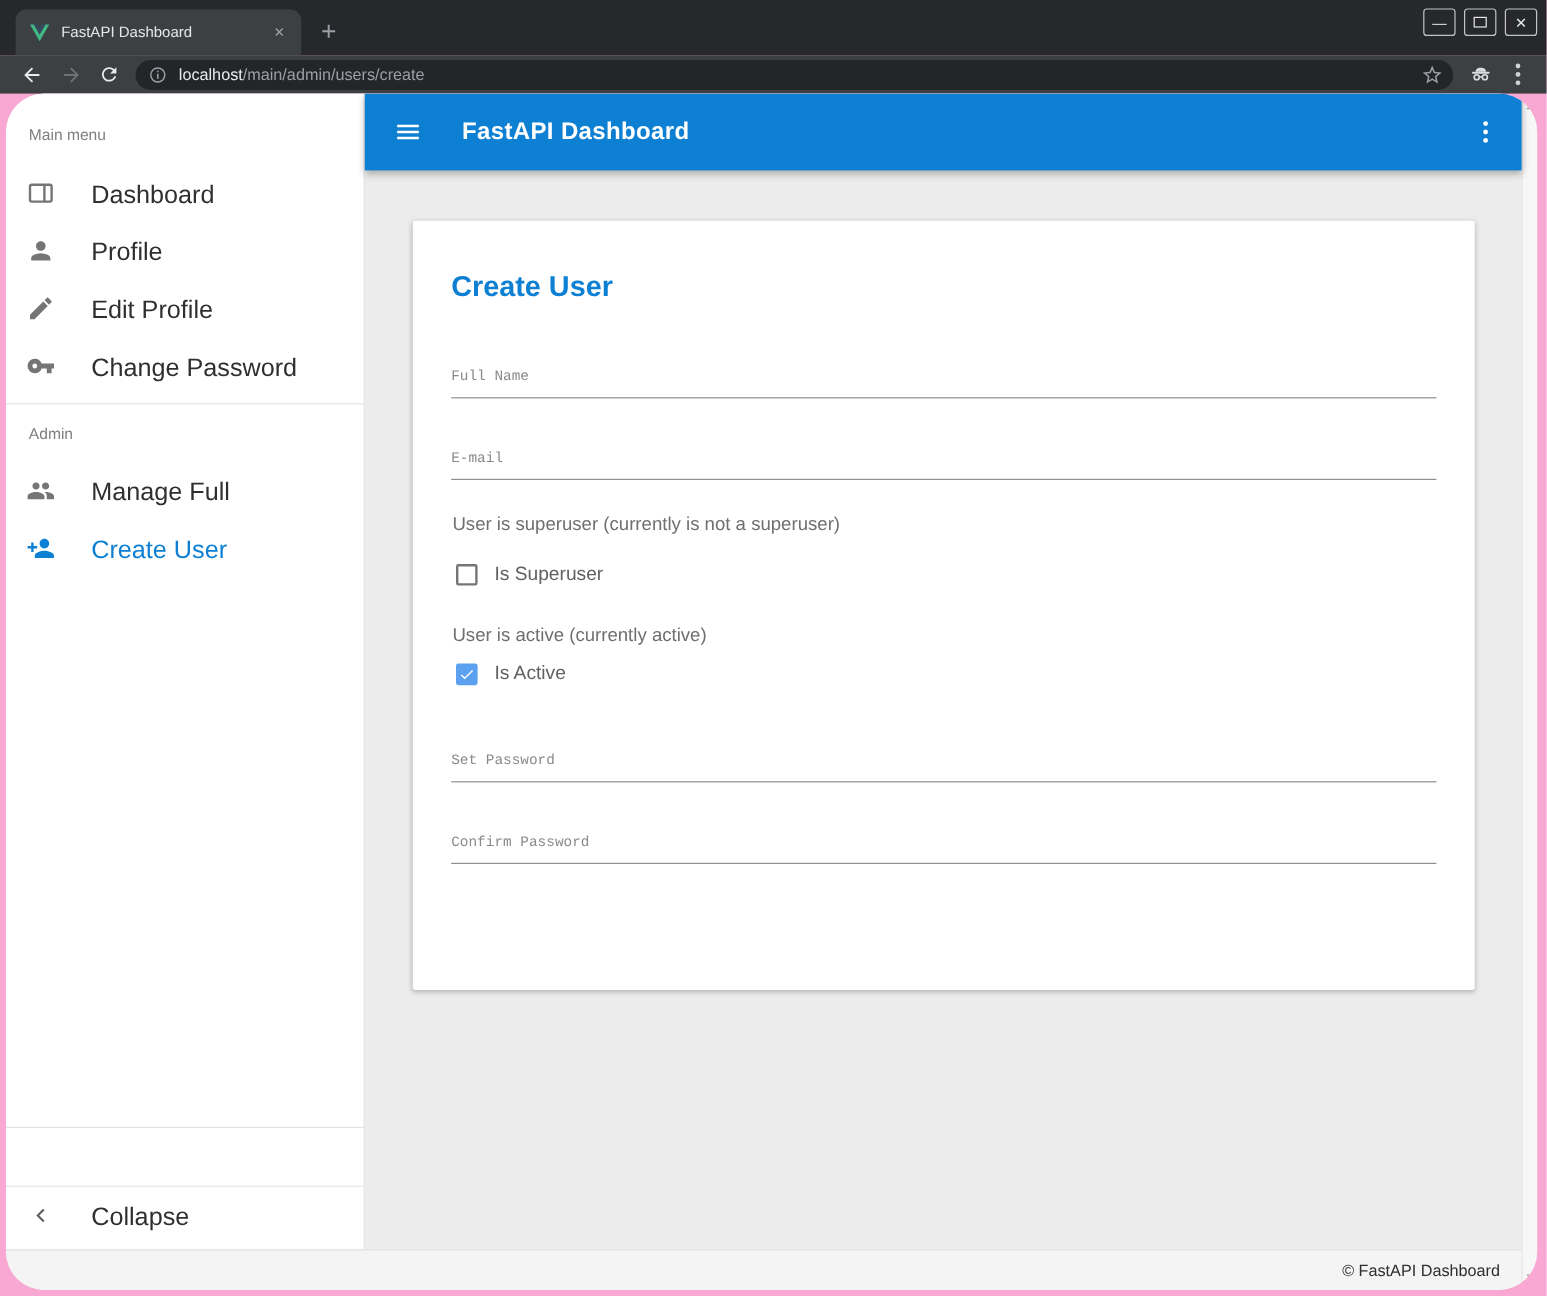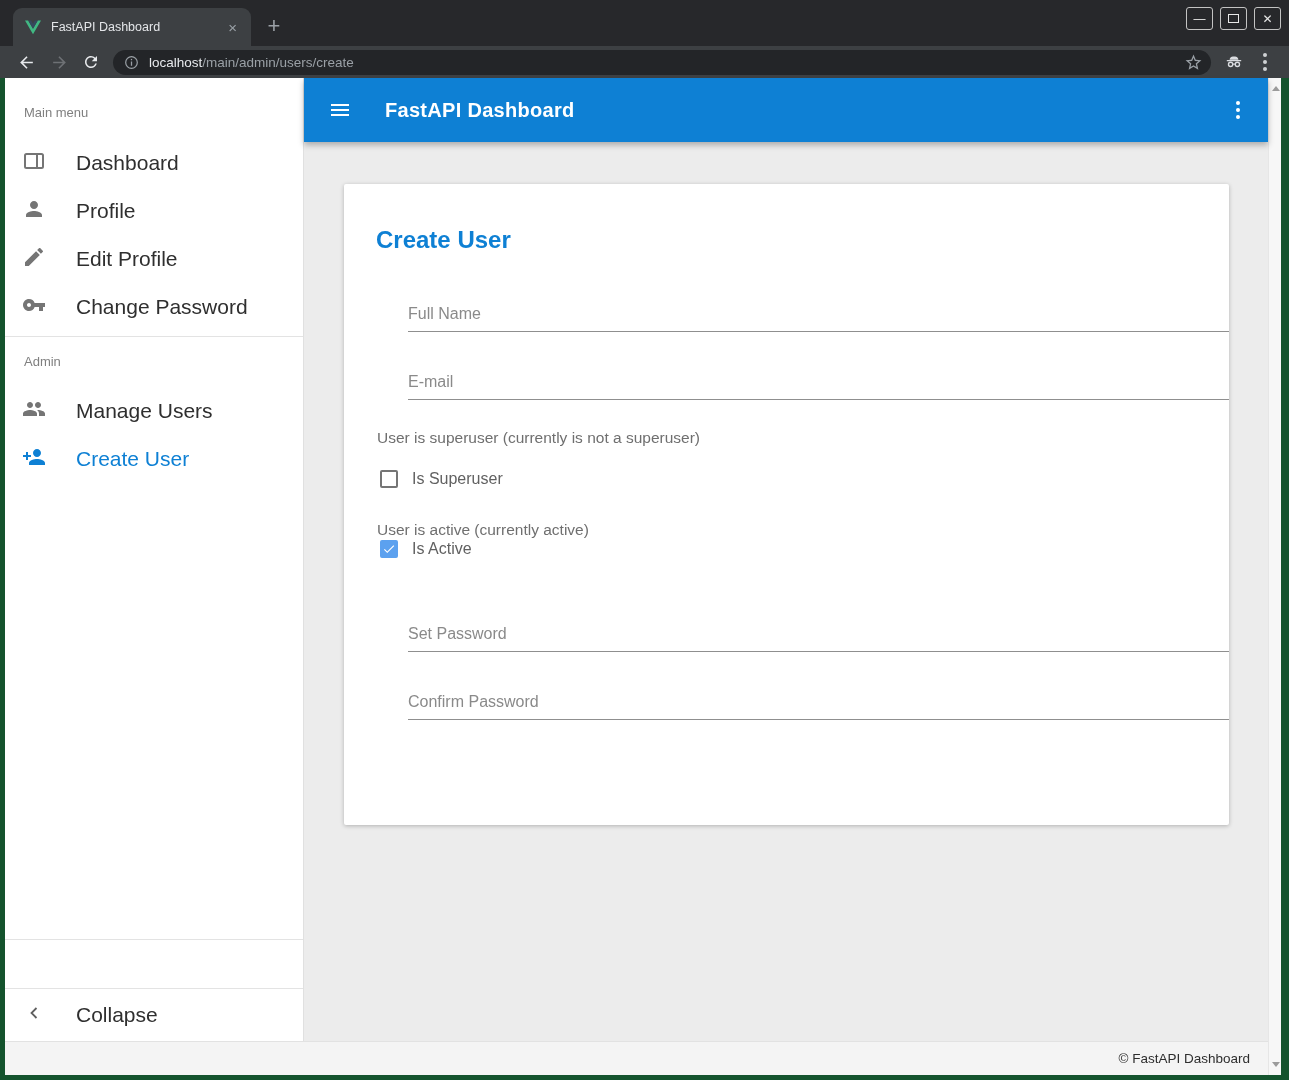--- a/index.html
+++ b/index.html
@@ -1,17 +1,17 @@
 <!DOCTYPE html>
 <html><head>
 <meta charset="utf-8">
 <style>
   * { margin:0; padding:0; box-sizing:border-box; }
   html,body { width:1289px; height:1080px; font-family:"Liberation Sans", sans-serif; }
-  #window { position:relative; width:1289px; height:1080px; background:#14532d; overflow:hidden; }
+  #window { position:relative; width:1289px; height:1080px; background:#f9a8d4; overflow:hidden; }
 
   
   #tabstrip { position:absolute; left:0; top:0; width:1289px; height:46px; background:#27282b; }
   .tab { position:absolute; left:13px; top:8px; width:238px; height:38px; background:#3d4043;
          border-radius:9px 9px 0 0; display:flex; align-items:center; padding:0 10px 0 12px; }
   .tab-title { flex:1; color:#e4e6e9; font-size:12.5px; margin-left:10px; white-space:nowrap; overflow:hidden; }
   .tab-close { color:#9aa0a6; font-size:15px; line-height:1; padding:2px 4px; cursor:default; }
   .newtab { position:absolute; left:260px; top:12px; width:28px; height:28px; color:#9aa0a6;
             font-size:22px; font-weight:300; display:flex; align-items:center; justify-content:center; }
   .win-controls { position:absolute; right:8px; top:7px; display:flex; gap:7px; }
@@ -25,21 +25,21 @@
   .nav-back { margin-left:14px; } .nav-fwd { margin-left:9px; } .nav-reload { margin-left:8px; }
   .urlbar { margin-left:10px; width:1098px; height:25px; background:#232528; border-radius:13px;
             display:flex; align-items:center; padding:0 8px 0 10px; }
   .url-text { flex:1; font-size:13.5px; margin-left:9px; white-space:nowrap; overflow:hidden; }
   .url-host { color:#e8eaed; } .url-path { color:#9aa0a6; }
   .tb-right { display:flex; align-items:center; margin-left:12px; gap:18px; }
   .dots { display:flex; flex-direction:column; gap:3px; align-items:center; }
   .dots i { width:4px; height:4px; border-radius:50%; background:currentColor; }
 
   
-  #viewport { position:absolute; left:5px; top:78px; width:1276px; height:997px; background:#ececec; overflow:hidden; }
+  #viewport { position:absolute; left:5px; top:78px; width:1276px; height:997px; background:#ececec; overflow:hidden;border-radius:32px; }
 
   
   #scrollbar { position:absolute; right:0; top:0; width:13px; height:997px; background:#f7f7f7; border-left:1px solid #e6e6e6; }
   .sb-arrow { position:absolute; left:3px; width:0; height:0; border-left:4px solid transparent; border-right:4px solid transparent; }
   .sb-up { top:8px; border-bottom:5px solid #9b9b9b; }
   .sb-down { bottom:8px; border-top:5px solid #9b9b9b; }
 
   
   #sidebar { position:absolute; left:0; top:0; width:299px; height:963px; background:#ffffff; border-right:1px solid #e0e0e0; }
   .side-label { position:absolute; left:19px; font-size:13px; color:#7f7f7f; }
@@ -55,27 +55,27 @@
   .hamburger { margin-left:24px; width:24px; height:24px; }
   #appbar-title { margin-left:33px; color:#ffffff; font-size:20px; font-weight:bold; letter-spacing:0.3px; }
   .appbar-kebab { margin-left:auto; margin-right:22px; color:#ffffff; padding:6px; }
 
   
   #card { position:absolute; left:339px; top:106px; width:885px; height:641px; background:#ffffff;
           border-radius:2px; box-shadow:0 1px 4px rgba(0,0,0,0.25); }
   #form-title { position:absolute; left:32px; top:42px; font-size:24px; color:#0e80d4; }
   .text-field { position:absolute; left:32px; width:821px; height:36px; }
   .text-field input { width:100%; height:100%; border:none; border-bottom:1px solid #8f8f8f; background:transparent;
-                      font-size:16px; color:#212121; outline:none; font-family:Liberation Sans, sans-serif; padding:0;margin-left:32px; }
+                      font-size:12px; color:#212121; outline:none; font-family:Liberation Mono, monospace; padding:0; }
   .text-field input::placeholder { color:#8a8a8a; opacity:1; }
   .tf-fullname { top:112px; } .tf-email { top:180px; } .tf-setpw { top:432px; } .tf-confirmpw { top:500px; }
   .hint { position:absolute; left:33px; font-size:15.5px; color:#6f6f6f; }
   .hint-super { top:245px; } .hint-active { top:337px; }
   .checkbox-row { position:absolute; left:36px; height:20px; display:flex; align-items:center; cursor:pointer; }
-  .cb-super { top:285px; } .cb-active { top:355px; }
+  .cb-super { top:285px; } .cb-active { top:368px; }
   .cb-box { width:18px; height:18px; border:2px solid #757575; border-radius:2px; background:#fff;
             display:flex; align-items:center; justify-content:center; }
   .checkbox-row.checked .cb-box { background:#5ca1ef; border-color:#5ca1ef; }
   .cb-box svg { visibility:hidden; }
   .checkbox-row.checked .cb-box svg { visibility:visible; }
   .cb-label { margin-left:14px; font-size:16px; color:#616161; }
   .btn-row { position:absolute; left:39px; top:567px; display:flex; gap:15px; }
   .btn { min-width:89px; height:36px; background:#f5f5f5; border:none; border-radius:2px;
          box-shadow:0 2px 3px rgba(0,0,0,0.22), 0 0 2px rgba(0,0,0,0.12);
          font-size:14px; font-weight:bold; color:#1d1d1d; letter-spacing:0.4px; padding:0 16px;
@@ -194,21 +194,21 @@
 
       <div class="divider" style="top:258px"></div>
       <div class="side-label" style="top:276px">Admin</div>
 
       <div class="side-item" style="top:307px">
         <span class="s-icon">
           <svg width="24" height="24" viewBox="0 0 24 24">
               <path fill="#757575" d="M16 11c1.66 0 2.99-1.34 2.99-3S17.66 5 16 5s-3 1.34-3 3 1.34 3 3 3zm-8 0c1.66 0 2.99-1.34 2.99-3S9.66 5 8 5 5 6.34 5 8s1.34 3 3 3zm0 2c-2.33 0-7 1.17-7 3.5V19h14v-2.5c0-2.33-4.67-3.5-7-3.5zm8 0c-.29 0-.62.02-.97.05 1.16.84 1.97 1.97 1.97 3.45V19h6v-2.5c0-2.33-4.67-3.5-7-3.5z"></path>
             </svg>
         </span>
-        <span class="s-text">Manage Users</span>
+        <span class="s-text">Manage Full</span>
       </div>
       <div class="side-item active" style="top:355px">
         <span class="s-icon">
           <svg width="24" height="24" viewBox="0 0 24 24">
               <path fill="#0e80d4" d="M15 12c2.21 0 4-1.79 4-4s-1.79-4-4-4-4 1.79-4 4 1.79 4 4 4zm-9-2V7H4v3H1v2h3v3h2v-3h3v-2H6zm9 4c-2.67 0-8 1.34-8 4v2h16v-2c0-2.66-5.33-4-8-4z"></path>
             </svg>
         </span>
         <span class="s-text">Create User</span>
       </div>
 

